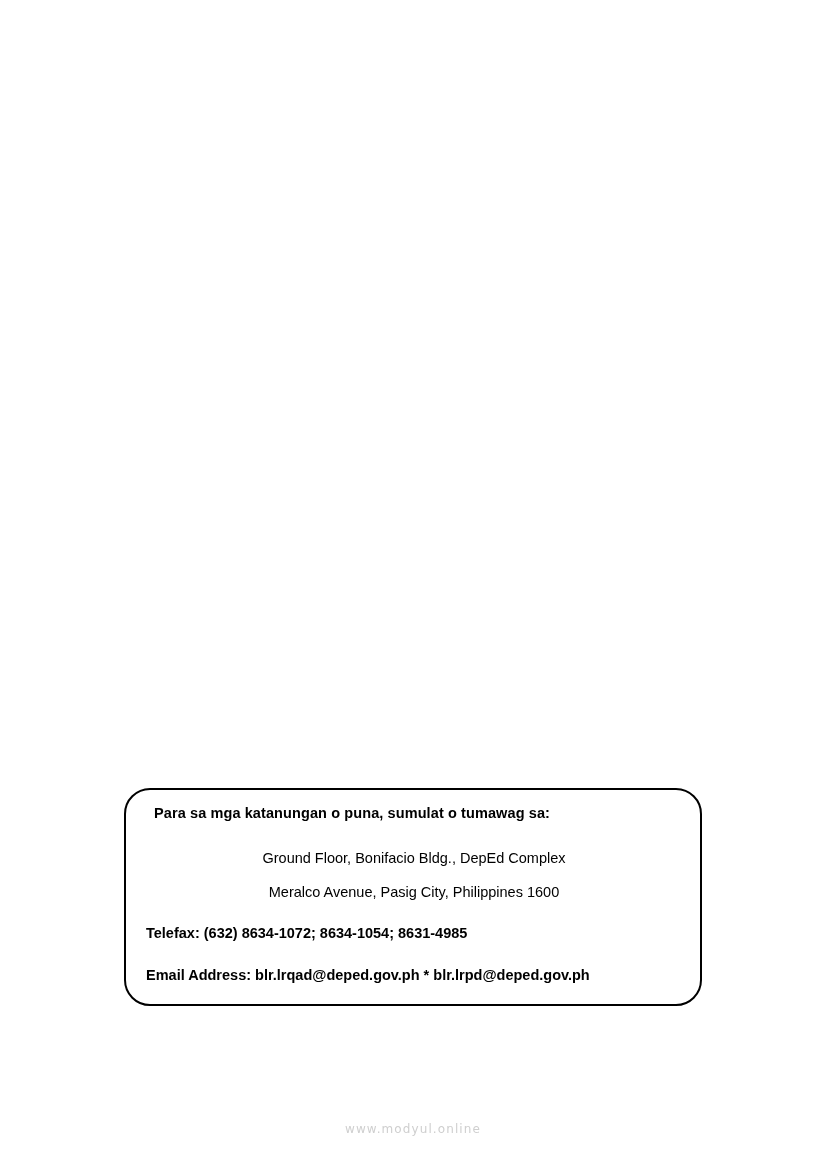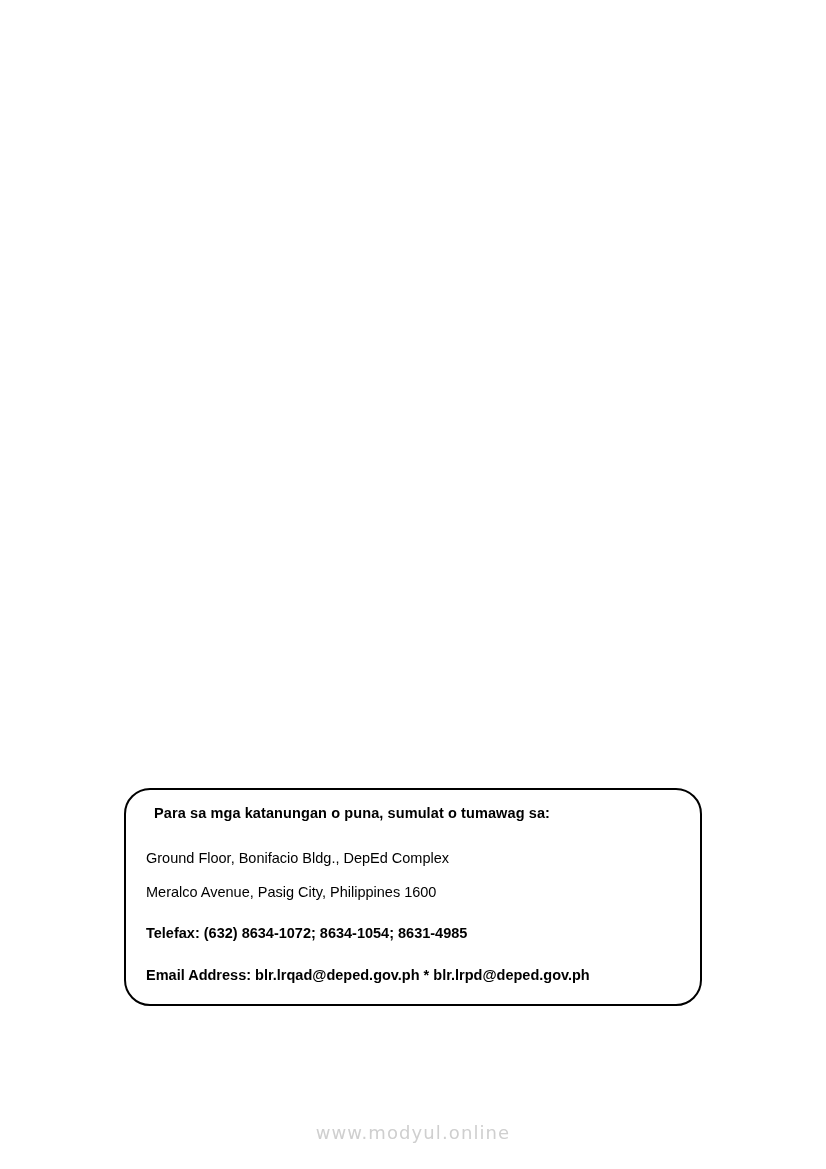--- a/index.html
+++ b/index.html
@@ -60,29 +60,30 @@
     white-space: pre-line;
   }
 
   .contact-line.tight {
     margin-top: 22px;
     font-weight: bold;
   }
 
   .contact-line.address {
     line-height: 1.38;
+    text-align: center;
   }
 
   .watermark {
     position: absolute;
     left: 0;
     top: 1122px;
     width: 826px;
     text-align: center;
-    font-size: 18px;
+    font-size: 12px;
     color: #cfcfcf;
     letter-spacing: 1.1px;
     font-family: "DejaVu Sans", sans-serif;
   }
 </style>
 </head>
 <body>
 
 <div class="page">
 

